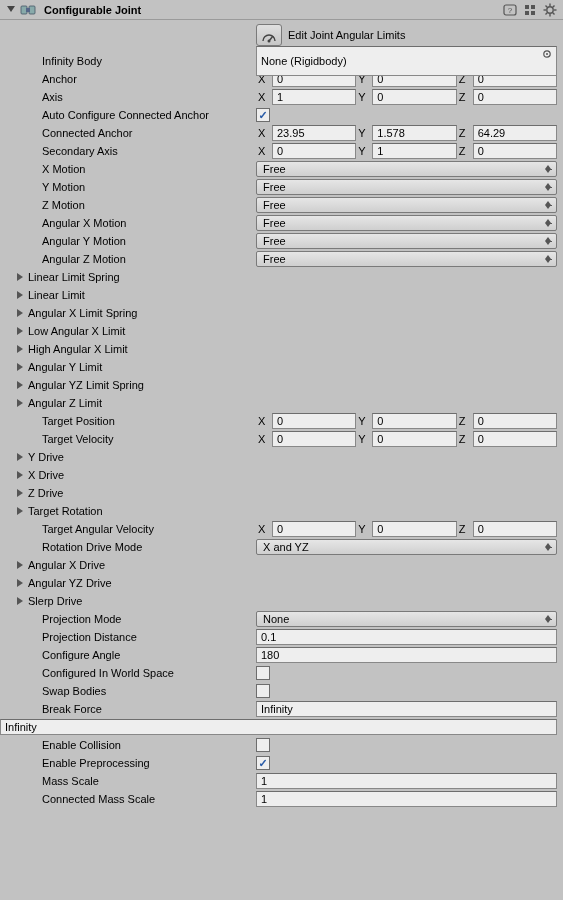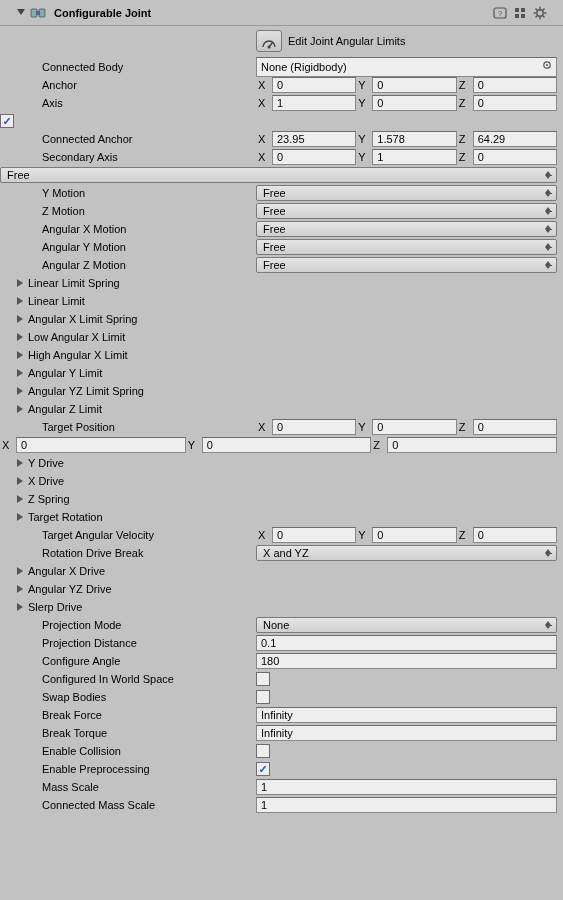--- a/index.html
+++ b/index.html
@@ -7,22 +7,22 @@
     background: #c2c2c2;
     font-family: Arial, Helvetica, sans-serif;
     font-size: 11px;
     color: #000;
     width: 563px;
     padding-bottom: 12px;
   }
   .header {
     display: flex;
     align-items: center;
-    height: 26px;
-    padding: 2px 16px;
+    height: 20px;
+    padding: 2px 6px;
     border-bottom: 1px solid #9a9a9a;
   }
   .header .fold {
     width: 10px; height: 10px; display: inline-flex; align-items: center; justify-content: center;
     cursor: pointer;
   }
   .header .component-icon {
     width: 16px; height: 16px; display: inline-flex; align-items: center; justify-content: center;
     margin: 0 4px;
   }
@@ -90,21 +90,21 @@
   .xyz-label {
     width: 14px; text-align: left; padding-left: 2px;
   }
   .xyz-input {
     flex: 1;
     min-width: 0;
   }
   .xyz-group { display: flex; flex: 1; align-items: center; gap: 2px; }
   .obj-field {
     flex: 1;
-    height: 20px;
+    height: 30px;
     background: #eee;
     border: 1px solid #888;
     border-top-color: #6d6d6d;
     display: flex;
     align-items: center;
     padding: 0 4px;
     position: relative;
   }
   .obj-field .picker {
     position: absolute;
@@ -214,21 +214,21 @@
     </svg>
   </span>
   <span>Edit Joint Angular Limits</span>
 </div>
 
 <div id="rows">
     <div class="row">
       <div class="label-cell">
         <span class="indent-spacer"></span>
         <span class="indent-sub"></span>
-        <span>Connected Body</span>
+        <span>Infinity Body</span>
       </div>
       <div class="field-cell">
         <div class="obj-field">
           <span>None (Rigidbody)</span>
           <span class="picker">
             <svg width="10" height="10">
               <circle cx="5" cy="5" r="3.2" fill="none" stroke="#555" stroke-width="1.2"></circle>
               <circle cx="5" cy="5" r="1" fill="#555"></circle>
             </svg>
           </span>
@@ -271,20 +271,25 @@
           <span class="xyz-label">Y</span>
           <input class="text xyz-input" value="0" style="">
         </div>
         <div class="xyz-group">
           <span class="xyz-label">Z</span>
           <input class="text xyz-input" value="0" style="">
         </div>
       </div>
     </div>
     <div class="row">
+      <div class="label-cell">
+        <span class="indent-spacer"></span>
+        <span class="indent-sub"></span>
+        <span>Auto Configure Connected Anchor</span>
+      </div>
       <div class="field-cell">
         <span class="checkbox checked"></span>
       </div>
     </div>
     <div class="row">
       <div class="label-cell">
         <span class="indent-spacer"></span>
         <span class="indent-sub"></span>
         <span>Connected Anchor</span>
       </div>
@@ -318,20 +323,25 @@
           <span class="xyz-label">Y</span>
           <input class="text xyz-input" value="1" style="">
         </div>
         <div class="xyz-group">
           <span class="xyz-label">Z</span>
           <input class="text xyz-input" value="0" style="">
         </div>
       </div>
     </div>
     <div class="row">
+      <div class="label-cell">
+        <span class="indent-spacer"></span>
+        <span class="indent-sub"></span>
+        <span>X Motion</span>
+      </div>
       <div class="field-cell">
         <div class="select">
           <span>Free</span>
           <span class="arrows">
             <svg width="6" height="4">
               <polygon points="0,4 6,4 3,0" fill="#555"></polygon>
             </svg>
             <svg width="6" height="4">
               <polygon points="0,0 6,0 3,4" fill="#555"></polygon>
             </svg>
@@ -550,20 +560,25 @@
           <span class="xyz-label">Y</span>
           <input class="text xyz-input" value="0" style="">
         </div>
         <div class="xyz-group">
           <span class="xyz-label">Z</span>
           <input class="text xyz-input" value="0" style="">
         </div>
       </div>
     </div>
     <div class="row">
+      <div class="label-cell">
+        <span class="indent-spacer"></span>
+        <span class="indent-sub"></span>
+        <span>Target Velocity</span>
+      </div>
       <div class="field-cell">
         <div class="xyz-group">
           <span class="xyz-label">X</span>
           <input class="text xyz-input" value="0" style="">
         </div>
         <div class="xyz-group">
           <span class="xyz-label">Y</span>
           <input class="text xyz-input" value="0" style="">
         </div>
         <div class="xyz-group">
@@ -597,21 +612,21 @@
       <div class="field-cell"></div>
     </div>
     <div class="row">
       <div class="label-cell">
         <span class="indent-spacer"></span>
         <span class="indent-arrow">
           <svg width="8" height="8">
             <polygon points="0,0 0,8 6,4" fill="#555"></polygon>
           </svg>
         </span>
-        <span>Z Spring</span>
+        <span>Z Drive</span>
       </div>
       <div class="field-cell"></div>
     </div>
     <div class="row">
       <div class="label-cell">
         <span class="indent-spacer"></span>
         <span class="indent-arrow">
           <svg width="8" height="8">
             <polygon points="0,0 0,8 6,4" fill="#555"></polygon>
           </svg>
@@ -638,21 +653,21 @@
         <div class="xyz-group">
           <span class="xyz-label">Z</span>
           <input class="text xyz-input" value="0" style="">
         </div>
       </div>
     </div>
     <div class="row">
       <div class="label-cell">
         <span class="indent-spacer"></span>
         <span class="indent-sub"></span>
-        <span>Rotation Drive Break</span>
+        <span>Rotation Drive Mode</span>
       </div>
       <div class="field-cell">
         <div class="select">
           <span>X and YZ</span>
           <span class="arrows">
             <svg width="6" height="4">
               <polygon points="0,4 6,4 3,0" fill="#555"></polygon>
             </svg>
             <svg width="6" height="4">
               <polygon points="0,0 6,0 3,4" fill="#555"></polygon>
@@ -761,25 +776,20 @@
       <div class="label-cell">
         <span class="indent-spacer"></span>
         <span class="indent-sub"></span>
         <span>Break Force</span>
       </div>
       <div class="field-cell">
         <input class="text" value="Infinity" style="">
       </div>
     </div>
     <div class="row">
-      <div class="label-cell">
-        <span class="indent-spacer"></span>
-        <span class="indent-sub"></span>
-        <span>Break Torque</span>
-      </div>
       <div class="field-cell">
         <input class="text" value="Infinity" style="">
       </div>
     </div>
     <div class="row">
       <div class="label-cell">
         <span class="indent-spacer"></span>
         <span class="indent-sub"></span>
         <span>Enable Collision</span>
       </div>

